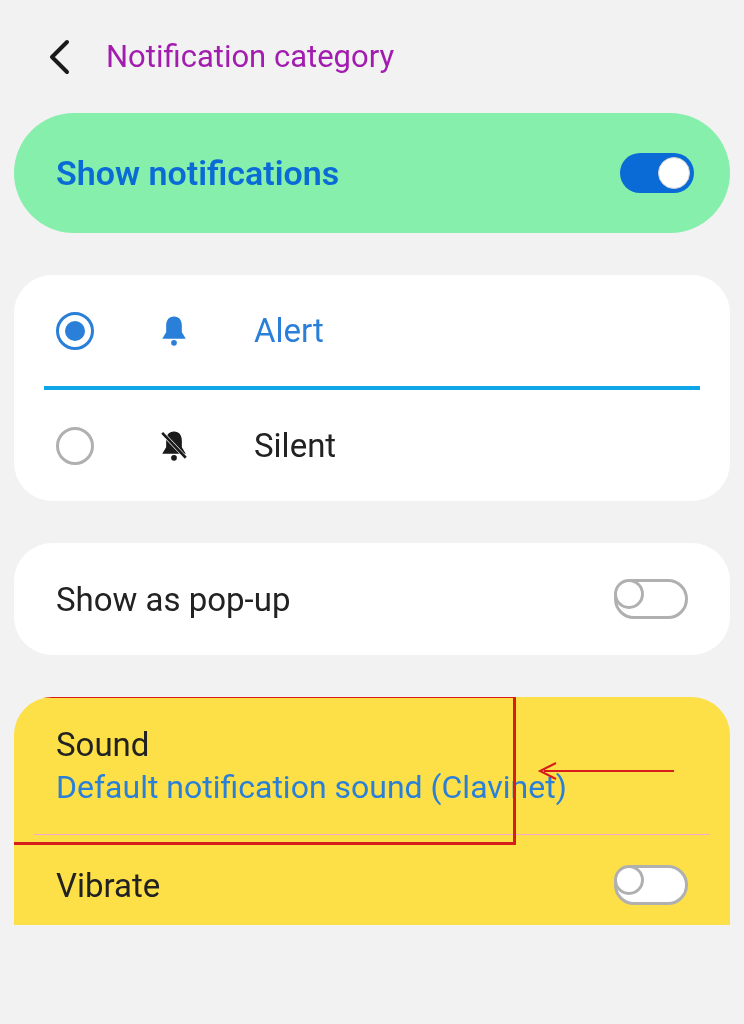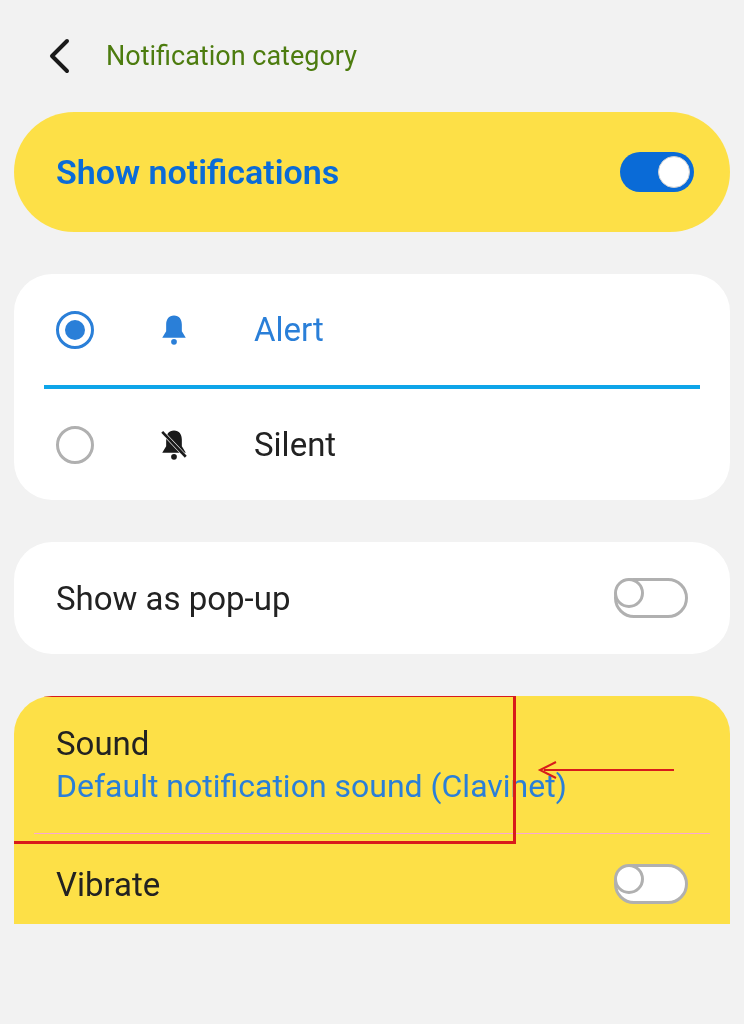--- a/index.html
+++ b/index.html
@@ -11,32 +11,32 @@
       overflow: hidden;
     }
     .header {
       display: flex;
       align-items: center;
       padding: 38px 0 38px 48px;
       gap: 36px;
     }
     .back-icon svg { display: block; }
     .page-title {
-      font-size: 27px;
-      color: #4d7c0f;
+      font-size: 31px;
+      color: #a21caf;
       font-weight: 400;
     }
     .card {
       background: #ffffff;
       border-radius: 38px;
       margin: 0 14px 42px 14px;
       overflow: hidden;
     }
     .highlight-card {
-      background: #fde047;
+      background: #86efac;
       border-radius: 60px;
       margin: 0 14px 42px 14px;
       padding: 40px 36px 40px 42px;
       display: flex;
       align-items: center;
       justify-content: space-between;
     }
     .highlight-label {
       color: #0a6bd7;
       font-size: 34px;

